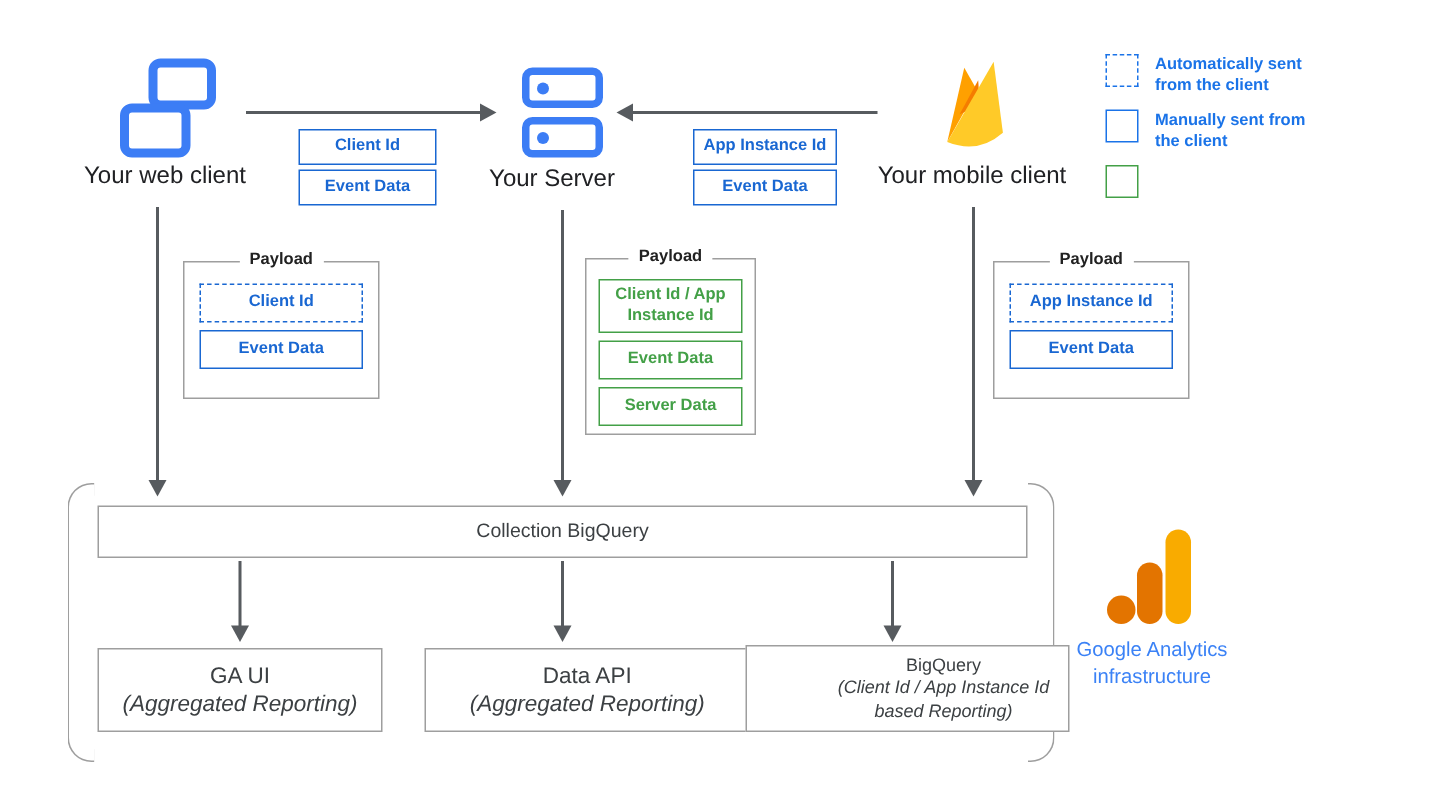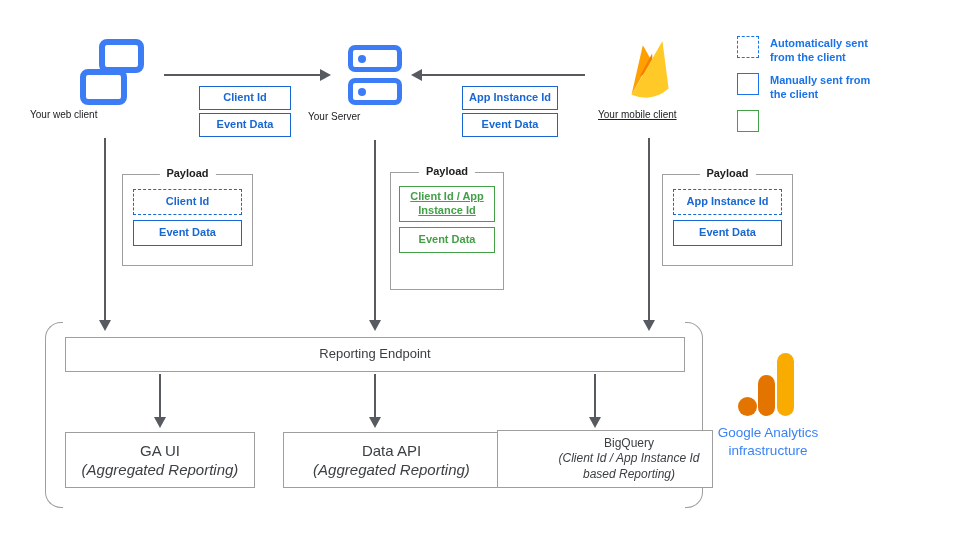--- a/index.html
+++ b/index.html
@@ -2,21 +2,21 @@
 <html><head>
 <meta charset="utf-8">
 <style>
   html,body{margin:0;padding:0;background:#fff;}
   body{font-family:"Liberation Sans", sans-serif; -webkit-font-smoothing:antialiased;}
   #canvas{position:relative;width:960px;height:540px;background:#ffffff;overflow:hidden;}
 
   .abs{position:absolute;box-sizing:border-box;}
 
   
-  .node-label{position:absolute;font-size:10px;color:#202124;text-align:left;}
+  .node-label{position:absolute;font-size:16px;color:#202124;text-align:center;}
 
   
   .h-arrow{position:absolute;height:2px;background:#575B5F;}
   .h-arrow.right::after{content:"";position:absolute;right:-10px;top:-5px;width:0;height:0;
     border-left:11px solid #575B5F;border-top:6px solid transparent;border-bottom:6px solid transparent;}
   .h-arrow.left::after{content:"";position:absolute;left:-10px;top:-5px;width:0;height:0;
     border-right:11px solid #575B5F;border-top:6px solid transparent;border-bottom:6px solid transparent;}
   .v-arrow{position:absolute;width:2px;background:#575B5F;}
   .v-arrow::after{content:"";position:absolute;bottom:-10px;left:-5px;width:0;height:0;
     border-top:11px solid #575B5F;border-left:6px solid transparent;border-right:6px solid transparent;}
@@ -109,21 +109,21 @@
   <div class="chip-col" style="left:462px;top:86px;">
     <div class="chip" style="width:96px;">App Instance Id</div>
     <div class="chip" style="width:96px;">Event Data</div>
   </div>
 
   <svg class="abs" style="left:621px;top:37px;" width="54" height="68" viewBox="0 0 52 66">
     <polygon points="10,56 21,8 29,22" fill="#FFA000"></polygon>
     <polygon points="18,38 30,16 31,32" fill="#F57C00"></polygon>
     <path d="M10 56 L40 4 L46 50 Q30 64 10 56 Z" fill="#FFCA28"></path>
   </svg>
-  <div class="node-label" style="left:598px;top:109px;width:150px;text-decoration:underline;">Your mobile client</div>
+  <div class="node-label" style="left:573px;top:109px;width:150px;">Your mobile client</div>
 
   <div>
     <div class="legend-row" style="left:737px;top:36px;">
       <div class="swatch dashed-blue"></div>
       <div class="legend-label blue">Automatically sent from the client</div>
     </div>
     <div class="legend-row" style="left:737px;top:73px;">
       <div class="swatch solid-blue"></div>
       <div class="legend-label blue">Manually sent from the client</div>
     </div>
@@ -140,38 +140,39 @@
     <span class="ptitle">Payload</span>
     <div class="items">
       <div class="chip dashed">Client Id</div>
       <div class="chip">Event Data</div>
     </div>
   </div>
 
   <div class="payload" style="left:390px;top:172px;width:114px;height:118px;">
     <span class="ptitle">Payload</span>
     <div class="items" style="padding-top:13px;">
-      <div class="chip green" style="min-height:36px;text-decoration:underline;">Client Id / App Instance Id</div>
+      <div class="chip green" style="min-height:36px;">Client Id / App Instance Id</div>
       <div class="chip green">Event Data</div>
+      <div class="chip green">Server Data</div>
     </div>
   </div>
 
   <div class="payload" style="left:662px;top:174px;width:131px;height:92px;">
     <span class="ptitle">Payload</span>
     <div class="items">
       <div class="chip dashed">App Instance Id</div>
       <div class="chip">Event Data</div>
     </div>
   </div>
 
   <div class="bracket left" style="left:45px;top:322px;"></div>
   <div class="bracket right" style="left:685px;top:322px;"></div>
 
   <div class="gray-box" style="left:65px;top:337px;width:620px;height:35px;font-size:13px;">
-    <span>Reporting Endpoint</span>
+    <span>Collection BigQuery</span>
   </div>
 
   <div class="v-arrow" style="left:159px;top:374px;height:44px;"></div>
   <div class="v-arrow" style="left:374px;top:374px;height:44px;"></div>
   <div class="v-arrow" style="left:594px;top:374px;height:44px;"></div>
 
   <div class="gray-box" style="left:65px;top:432px;width:190px;height:56px;">
     <div>GA UI</div>
     <div class="subtitle">(Aggregated Reporting)</div>
   </div>

